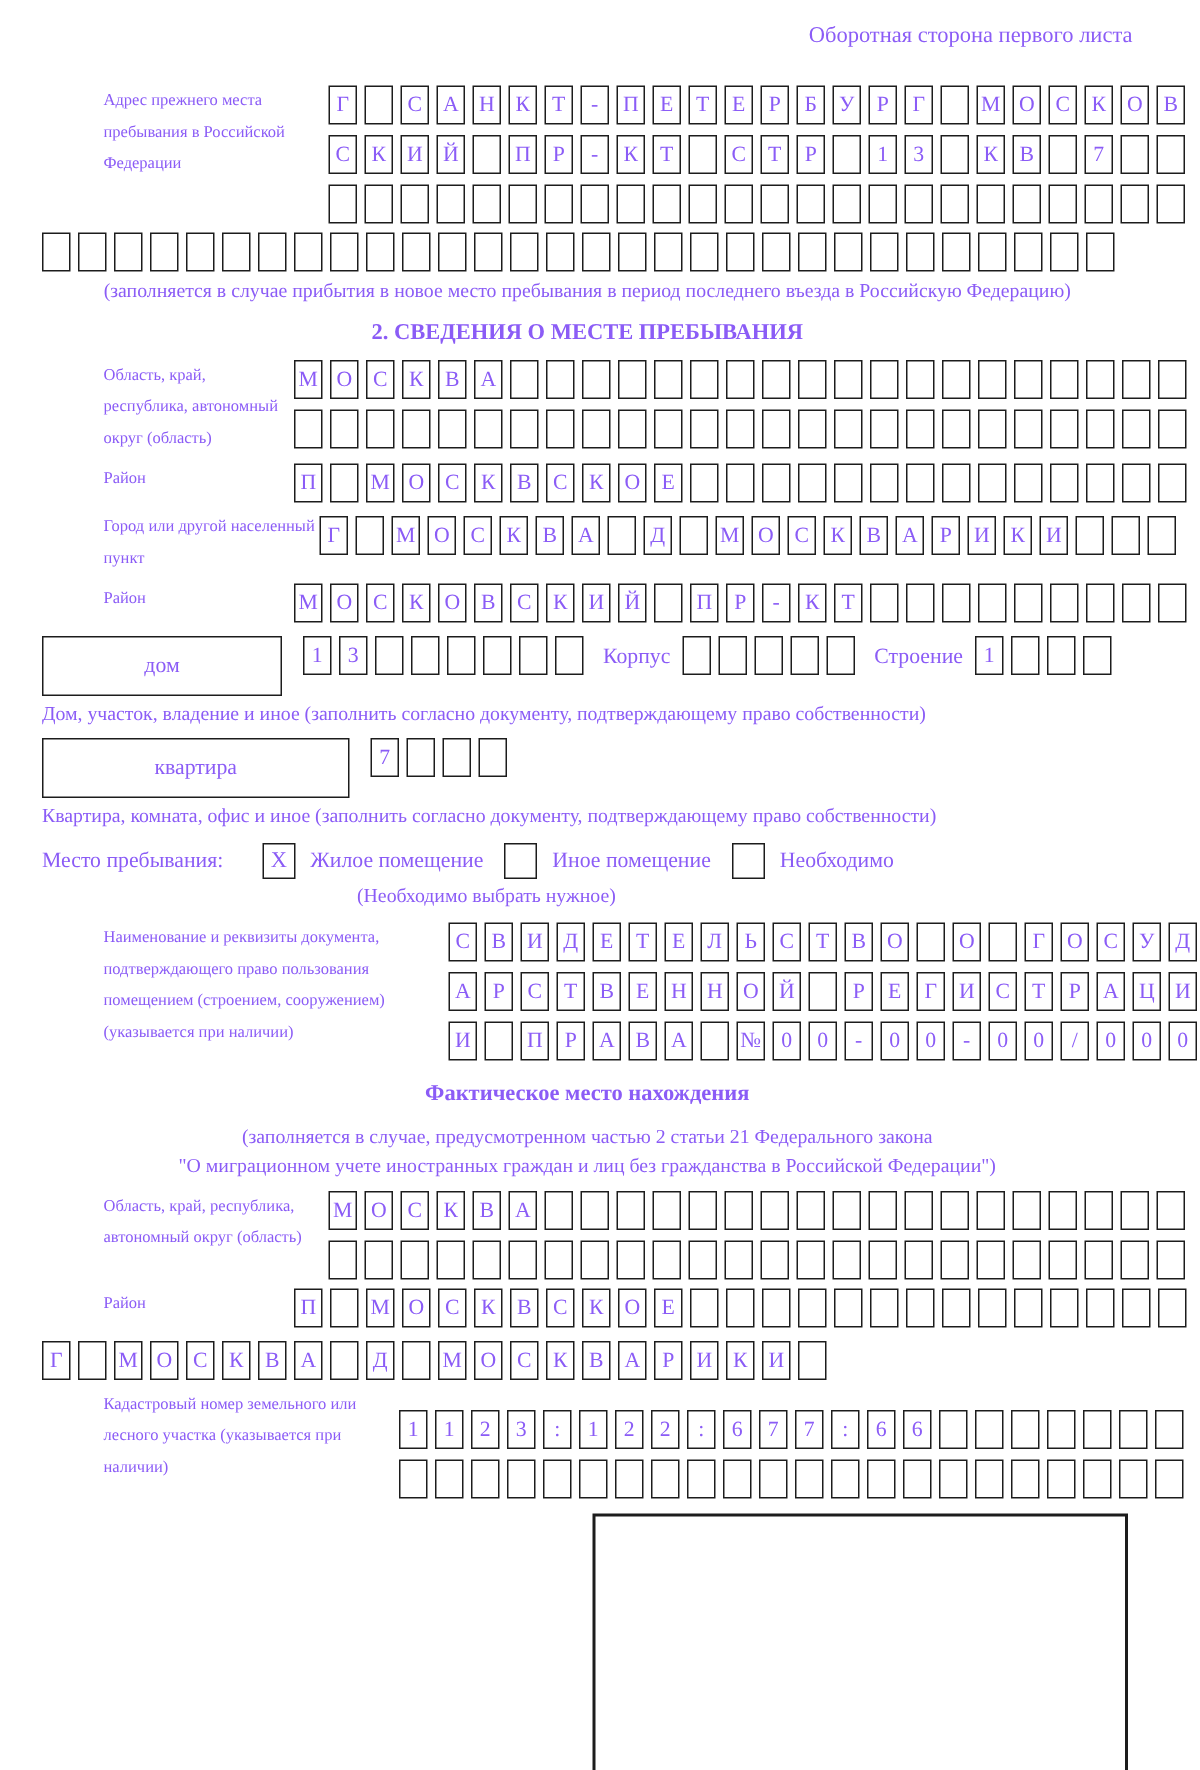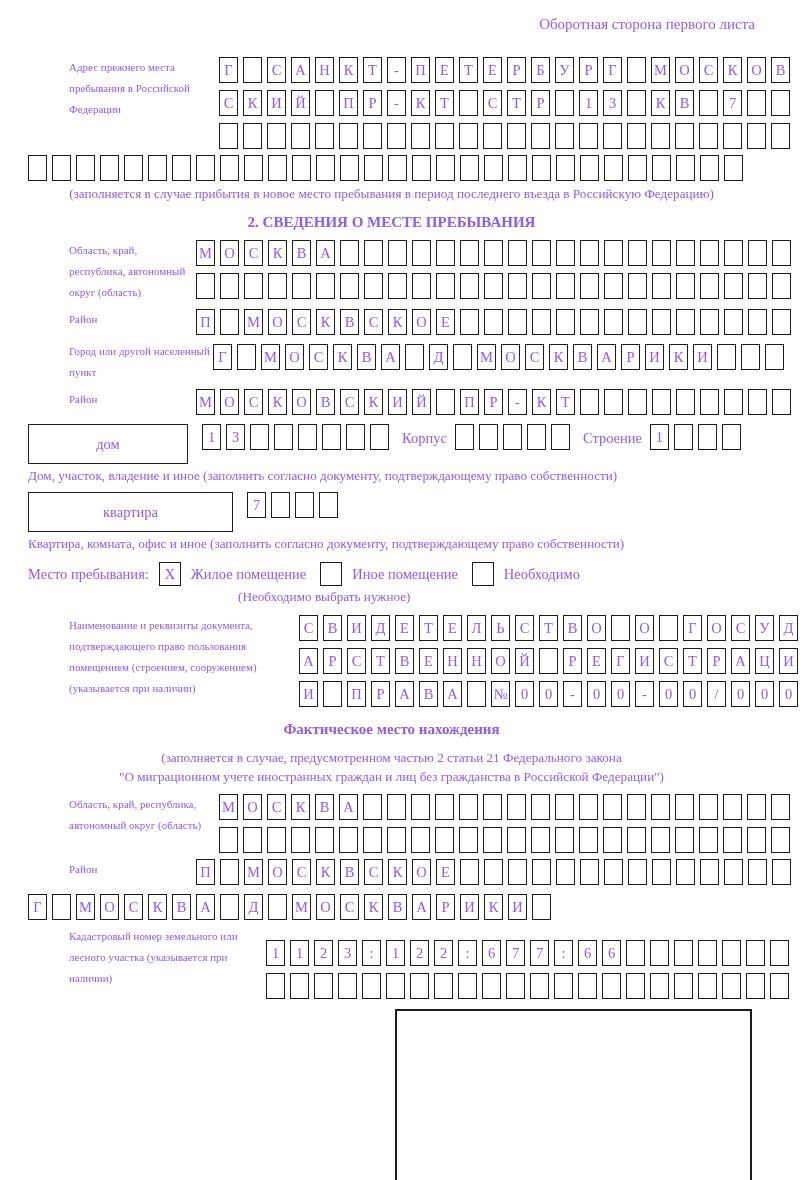--- a/index.html
+++ b/index.html
@@ -41,21 +41,21 @@
     display:flex; align-items:center; justify-content:center;
     font-size:14.5px; flex-shrink:0;
   }
   .house-box { width:160px; margin-right:14px; }
   .apt-box { width:205px; margin-right:14px; }
   .inline-lbl { font-size:14.5px; line-height:28px; margin:0 8px; flex-shrink:0; }
 
   .fill-note { font-size:13.2px; margin:4px 0 8px 0; }
 
   .stay-row { display:flex; align-items:center; margin-top:10px; }
-  .stay-lbl { font-size:14.5px; margin-right:10px; }
+  .stay-lbl { font-size:14.5px; margin-right:26px; }
   .checkbox {
     display:inline-flex; align-items:center; justify-content:center;
     width:22px; height:24px; border:1.5px solid #1c1c1c;
     font-size:15px; flex-shrink:0;
   }
   .opt-lbl { font-size:14.5px; margin:0 14px 0 10px; }
   .stay-note { font-size:13.2px; margin:3px 0 10px 210px; }
 
   .fact-note { font-size:13.2px; text-align:center; line-height:19px; }
   .fact-title { font-size:15px; font-weight:bold; text-align:center; margin:14px 0 10px 0; }

